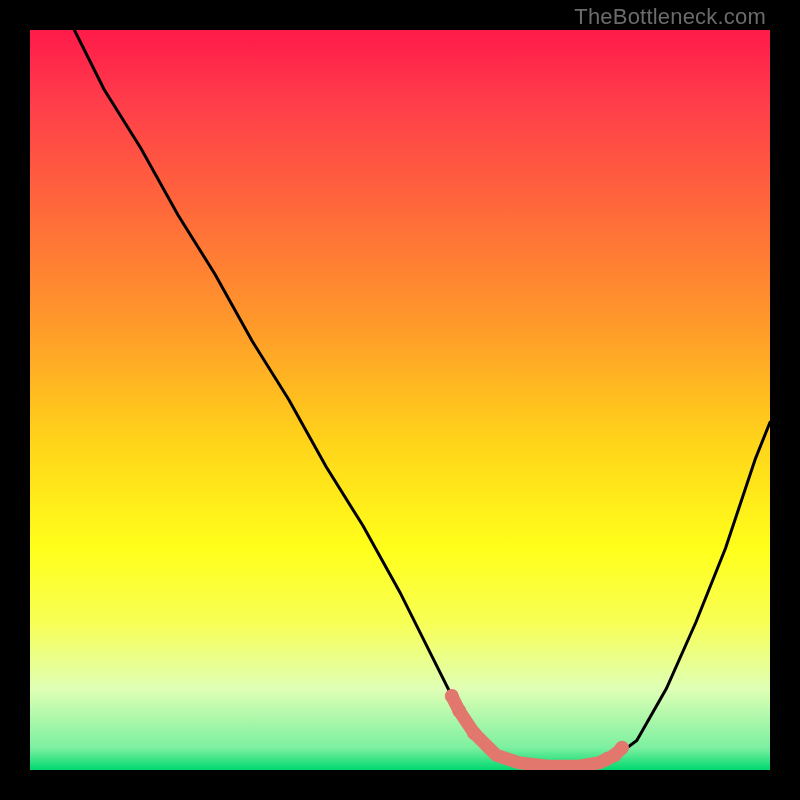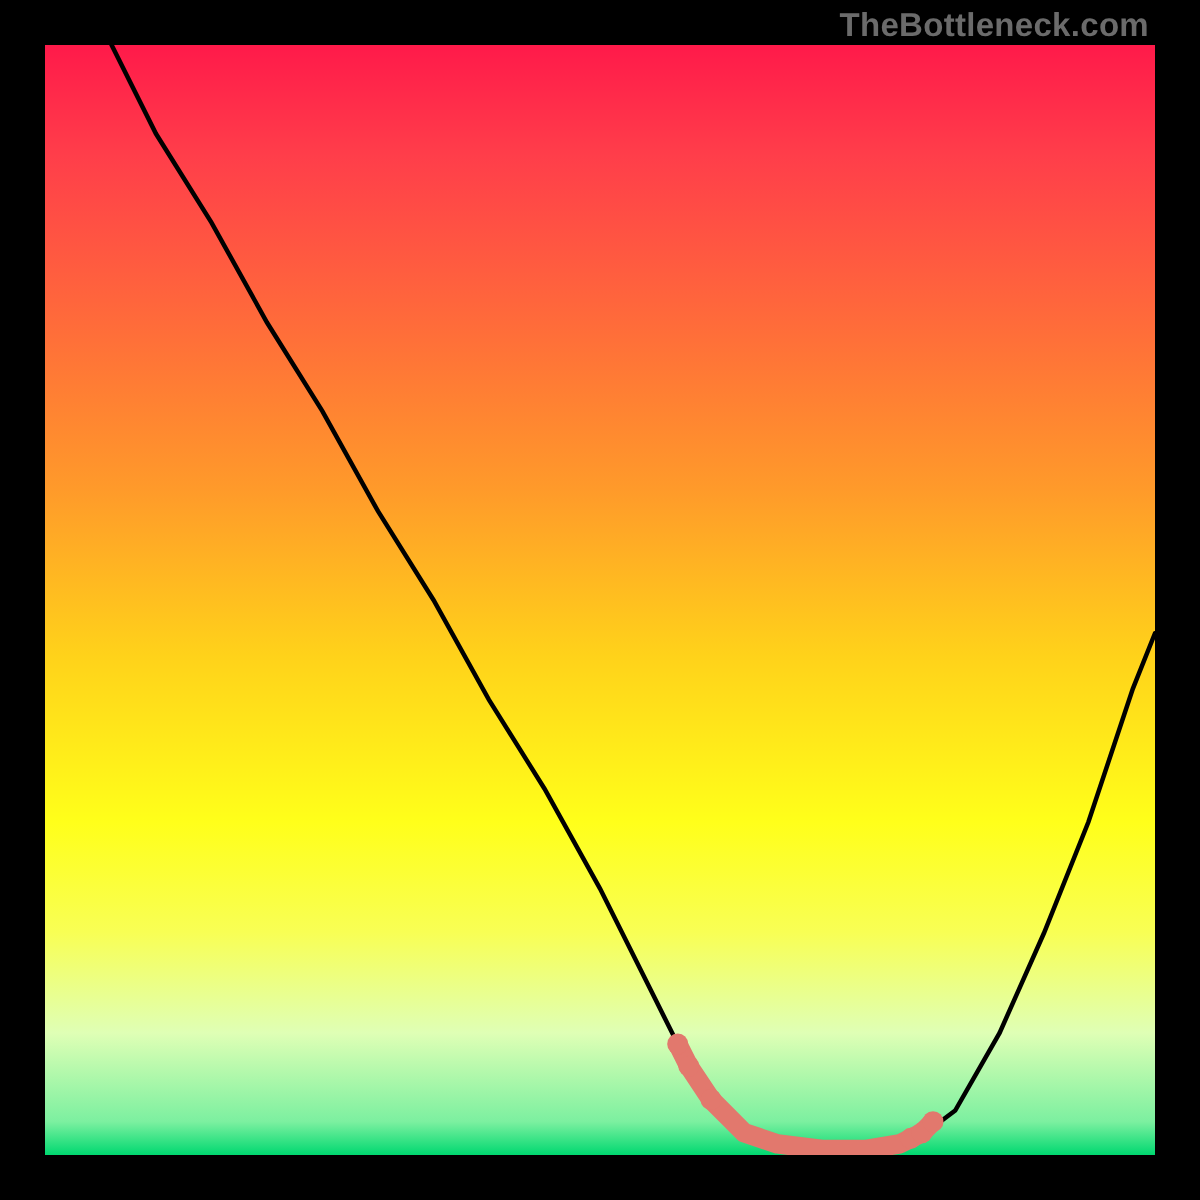--- a/index.html
+++ b/index.html
@@ -29,21 +29,21 @@
       #7cf0a0 97%,
       #00d870 100%
     );
   }
   .attribution {
     position: absolute;
     top: 4px;
     right: 34px;
     color: #6b6b6b;
     font-size: 22px;
-    font-weight: 700;
+    font-weight: 400;
     letter-spacing: 0.2px;
   }
   svg.curve {
     position: absolute;
     left: 0;
     top: 0;
     width: 740px;
     height: 740px;
   }
 </style>

